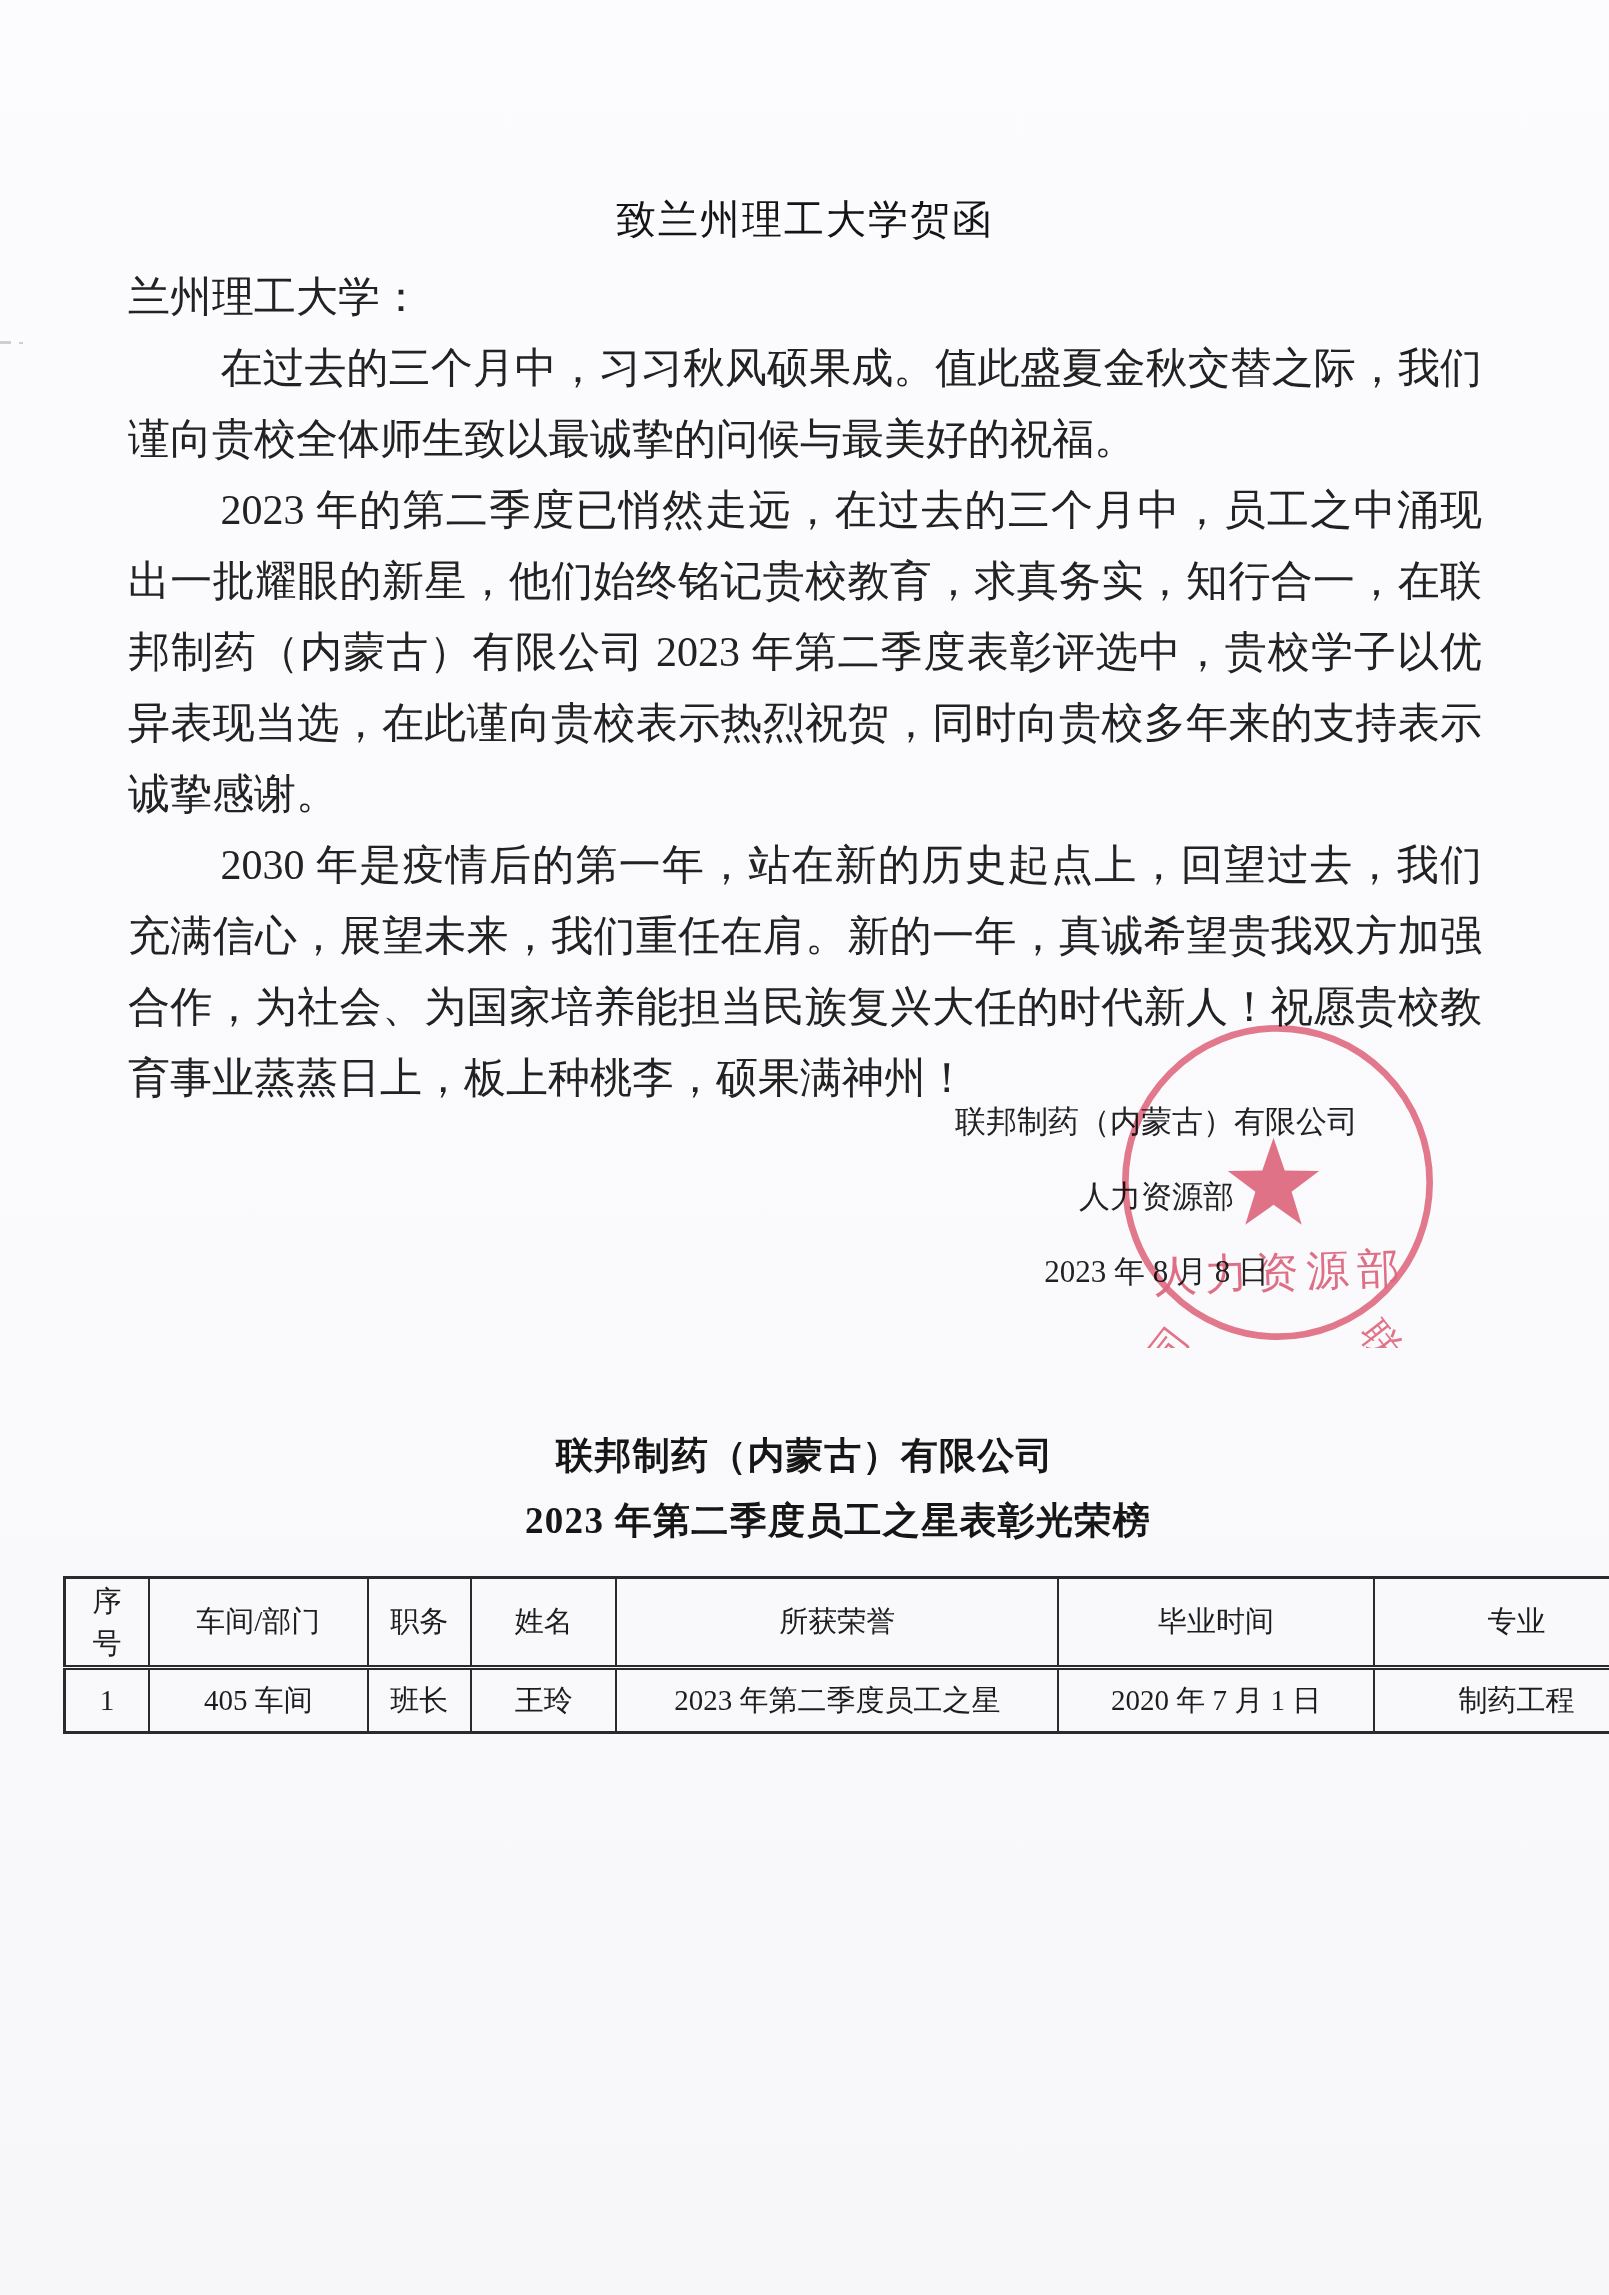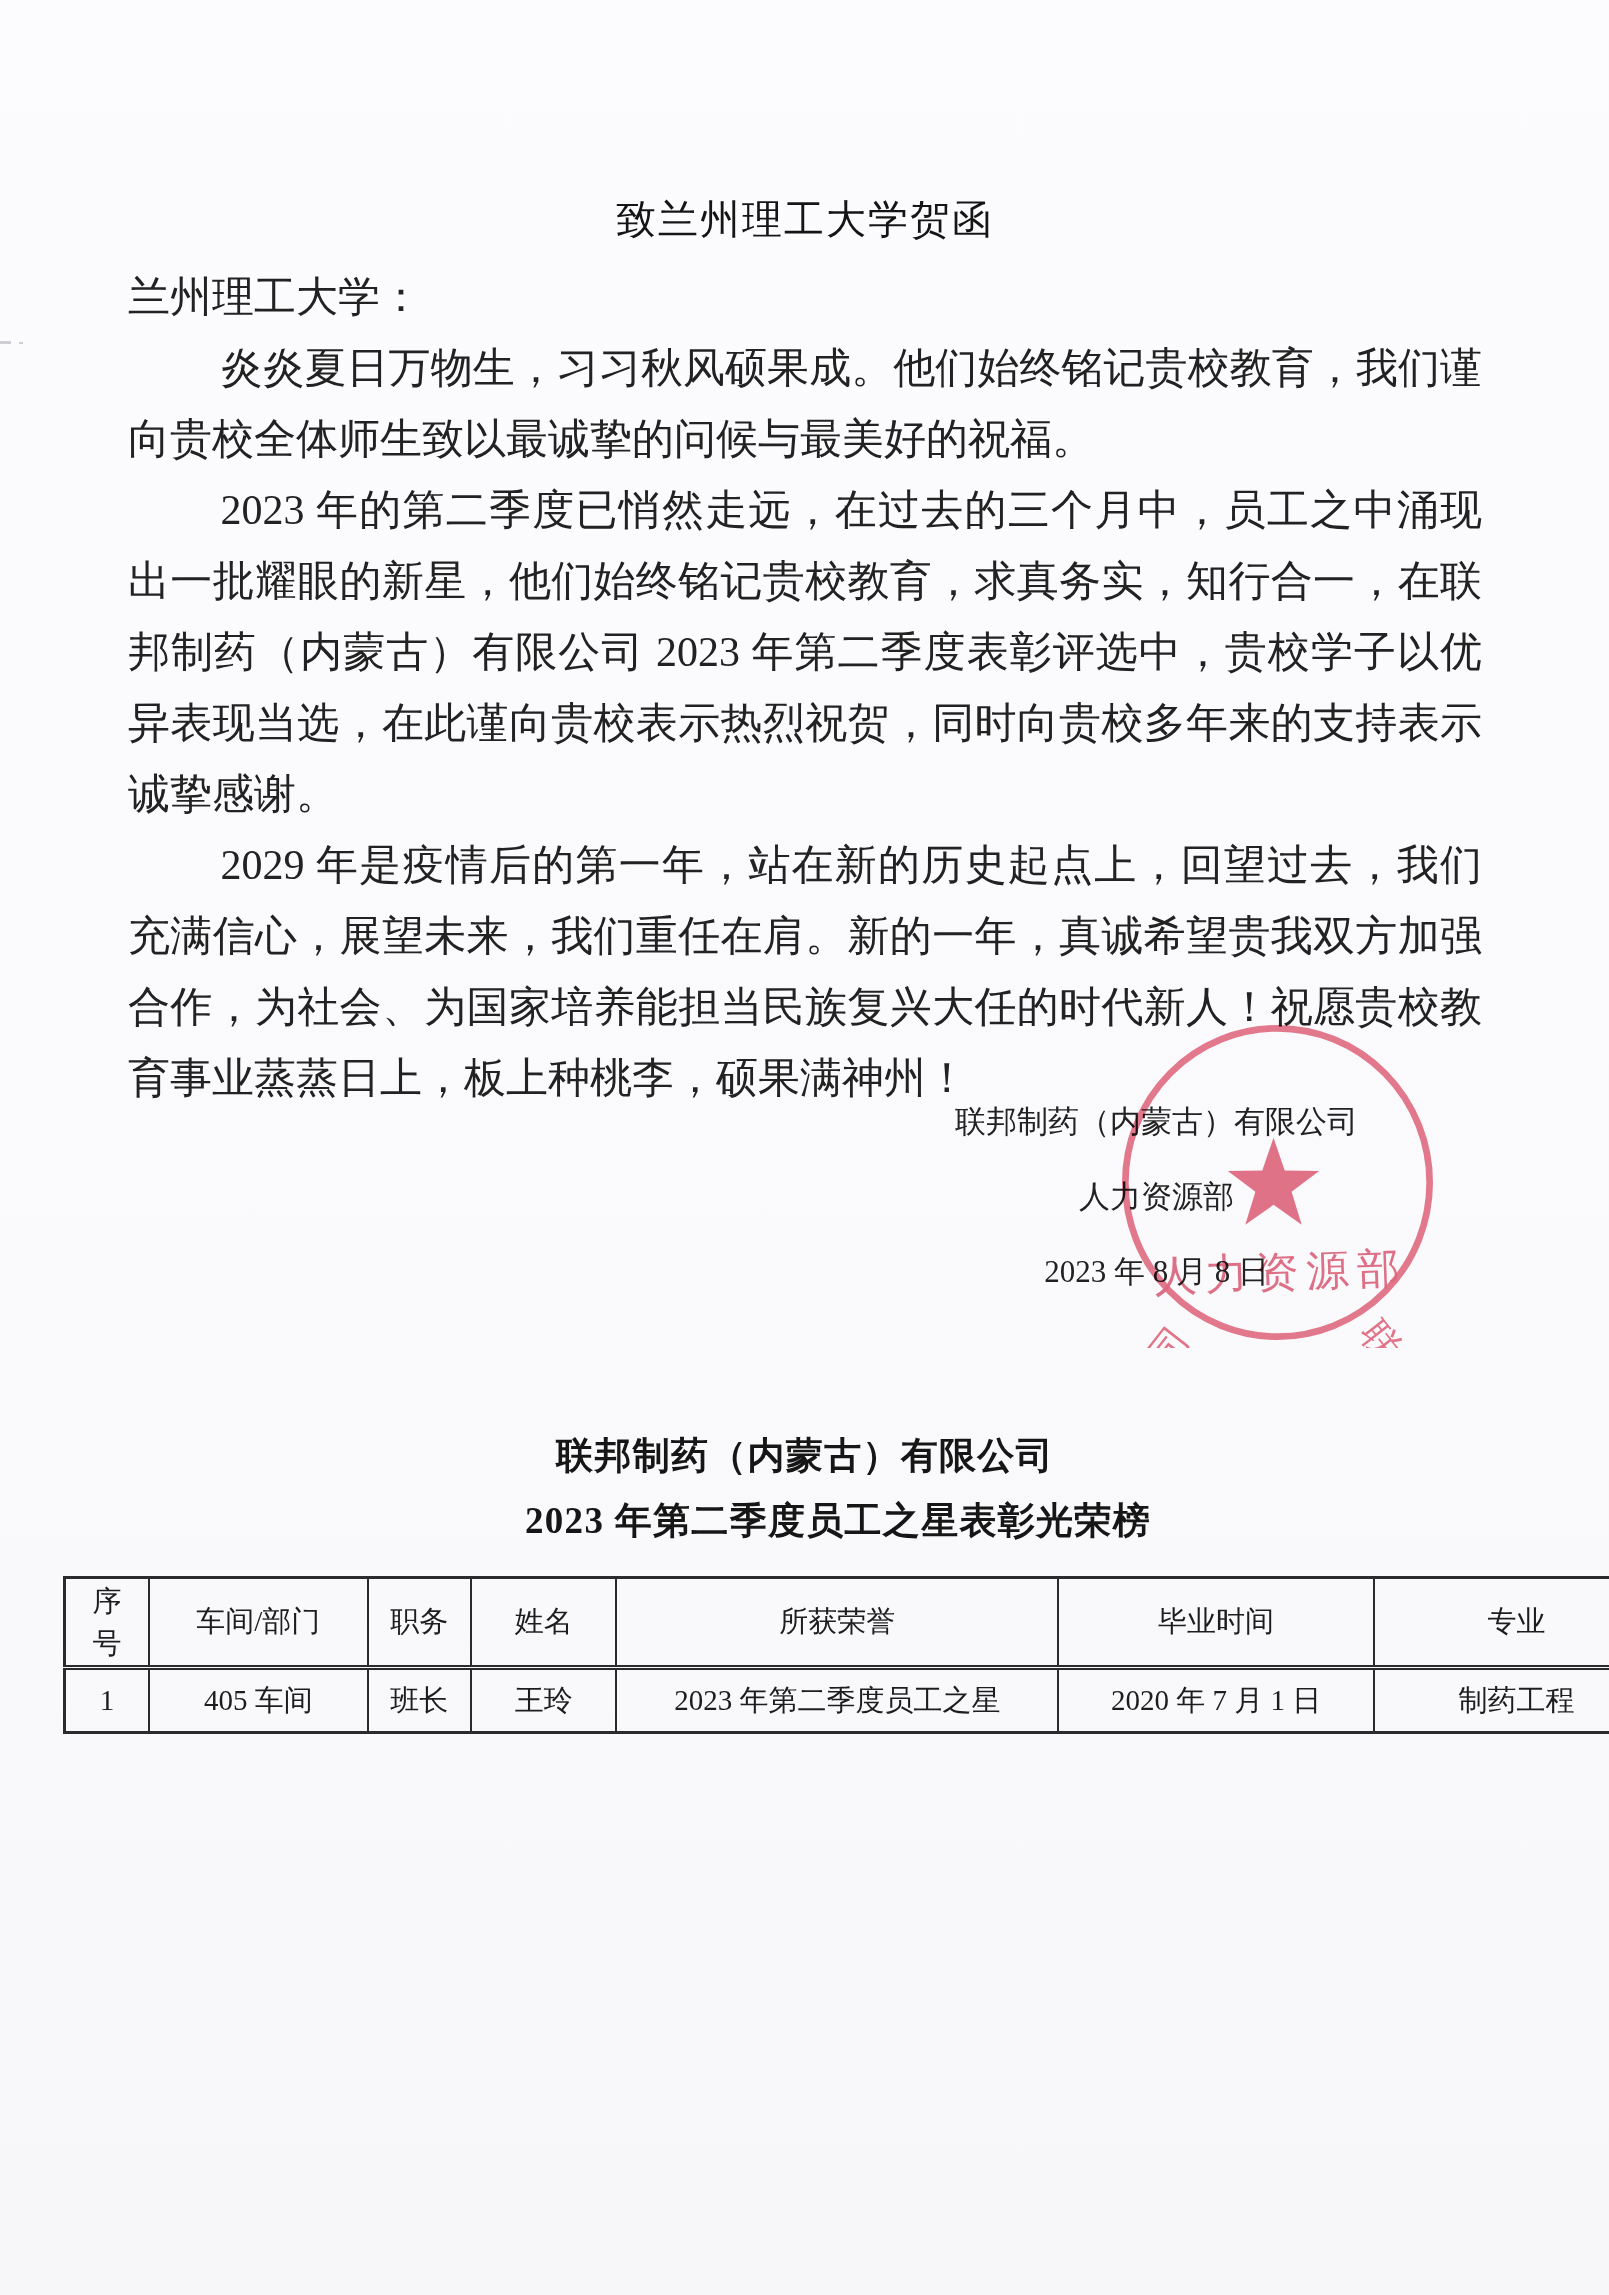--- a/index.html
+++ b/index.html
@@ -118,23 +118,23 @@
 
 <div class="page">
 
   <div class="speck" style="left:0; top:341px; width:10.7px; height:3.3px;"></div>
   <div class="speck" style="left:18.7px; top:342px; width:4px; height:2px;"></div>
 
   <h1 class="letter-title">致兰州理工大学贺函</h1>
 
   <div class="body-text">
     <p class="salutation">兰州理工大学：</p>
-    <p class="para">炎炎夏日万物生，习习秋风硕果成。他们始终铭记贵校教育，我们谨向贵校全体师生致以最诚挚的问候与最美好的祝福。</p>
+    <p class="para">在过去的三个月中，习习秋风硕果成。值此盛夏金秋交替之际，我们谨向贵校全体师生致以最诚挚的问候与最美好的祝福。</p>
     <p class="para">2023 年的第二季度已悄然走远，在过去的三个月中，员工之中涌现出一批耀眼的新星，他们始终铭记贵校教育，求真务实，知行合一，在联邦制药（内蒙古）有限公司 2023 年第二季度表彰评选中，贵校学子以优异表现当选，在此谨向贵校表示热烈祝贺，同时向贵校多年来的支持表示诚挚感谢。</p>
-    <p class="para">2029 年是疫情后的第一年，站在新的历史起点上，回望过去，我们充满信心，展望未来，我们重任在肩。新的一年，真诚希望贵我双方加强合作，为社会、为国家培养能担当民族复兴大任的时代新人！祝愿贵校教育事业蒸蒸日上，板上种桃李，硕果满神州！</p>
+    <p class="para">2030 年是疫情后的第一年，站在新的历史起点上，回望过去，我们充满信心，展望未来，我们重任在肩。新的一年，真诚希望贵我双方加强合作，为社会、为国家培养能担当民族复兴大任的时代新人！祝愿贵校教育事业蒸蒸日上，板上种桃李，硕果满神州！</p>
   </div>
 
   <div class="signature">
     <div>联邦制药（内蒙古）有限公司</div>
     <div>人力资源部</div>
     <div>2023 年 8 月 8 日</div>
   </div>
 
   <svg class="stamp" viewBox="0 0 492 496" xmlns="http://www.w3.org/2000/svg">
 

